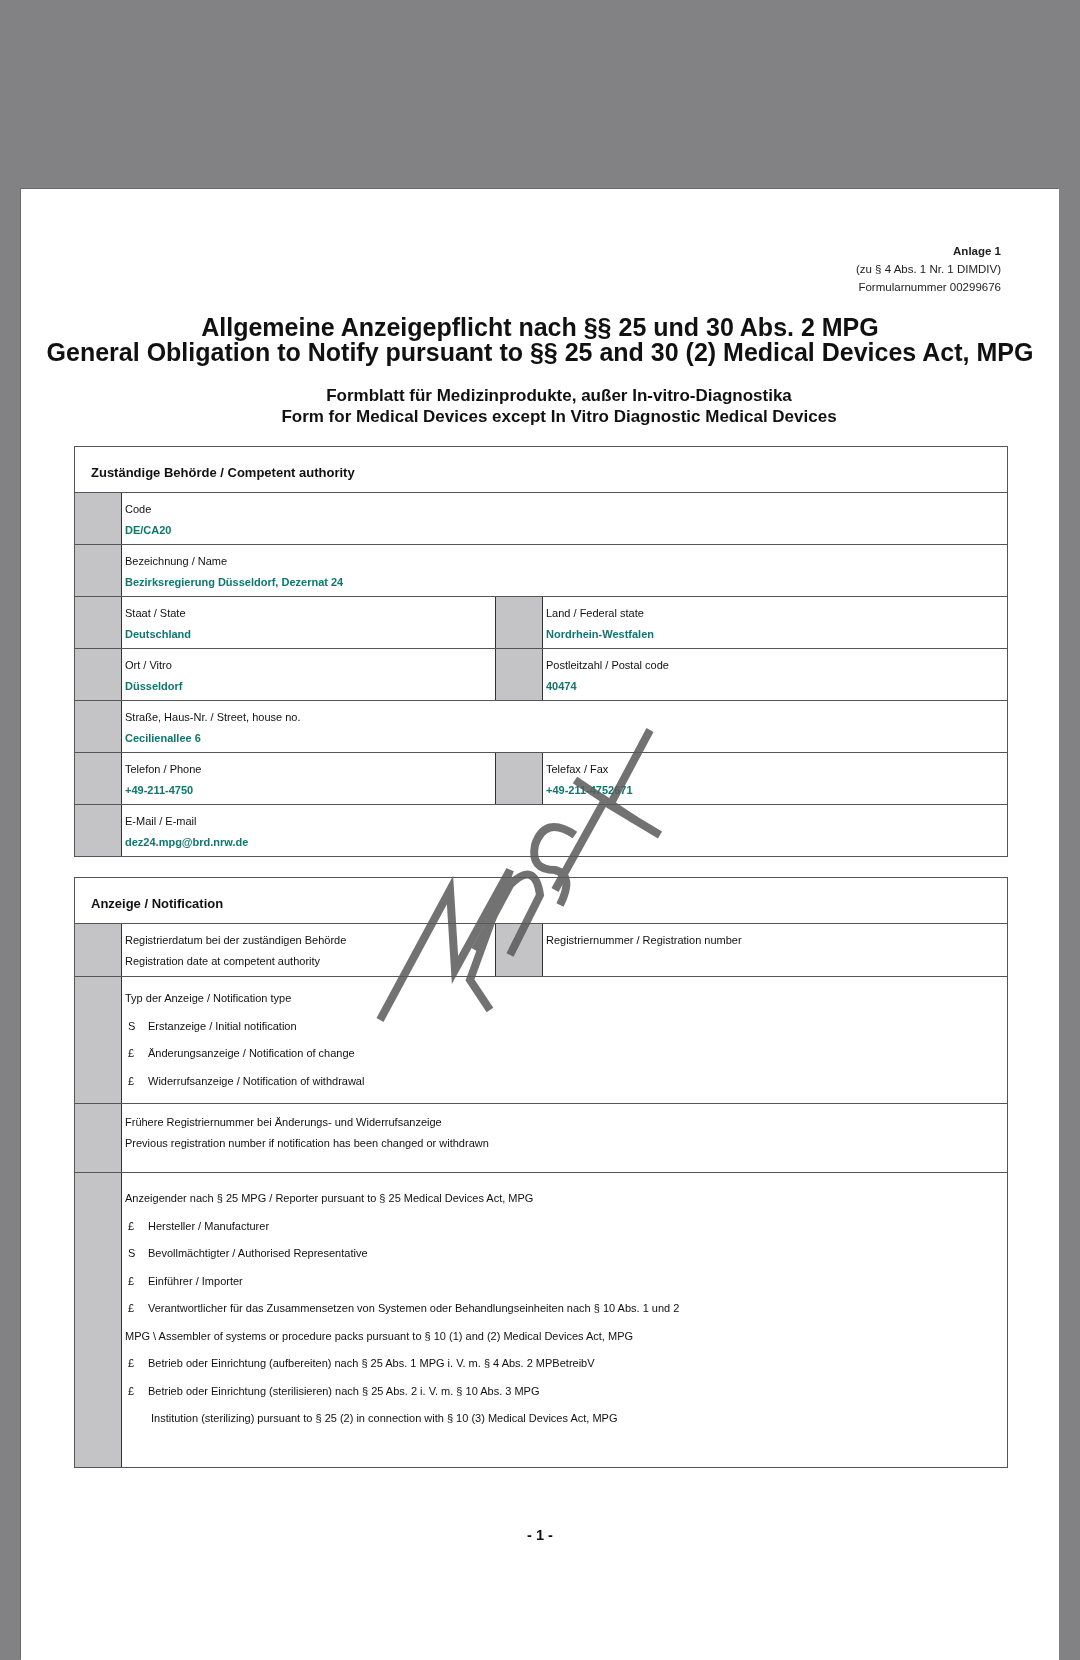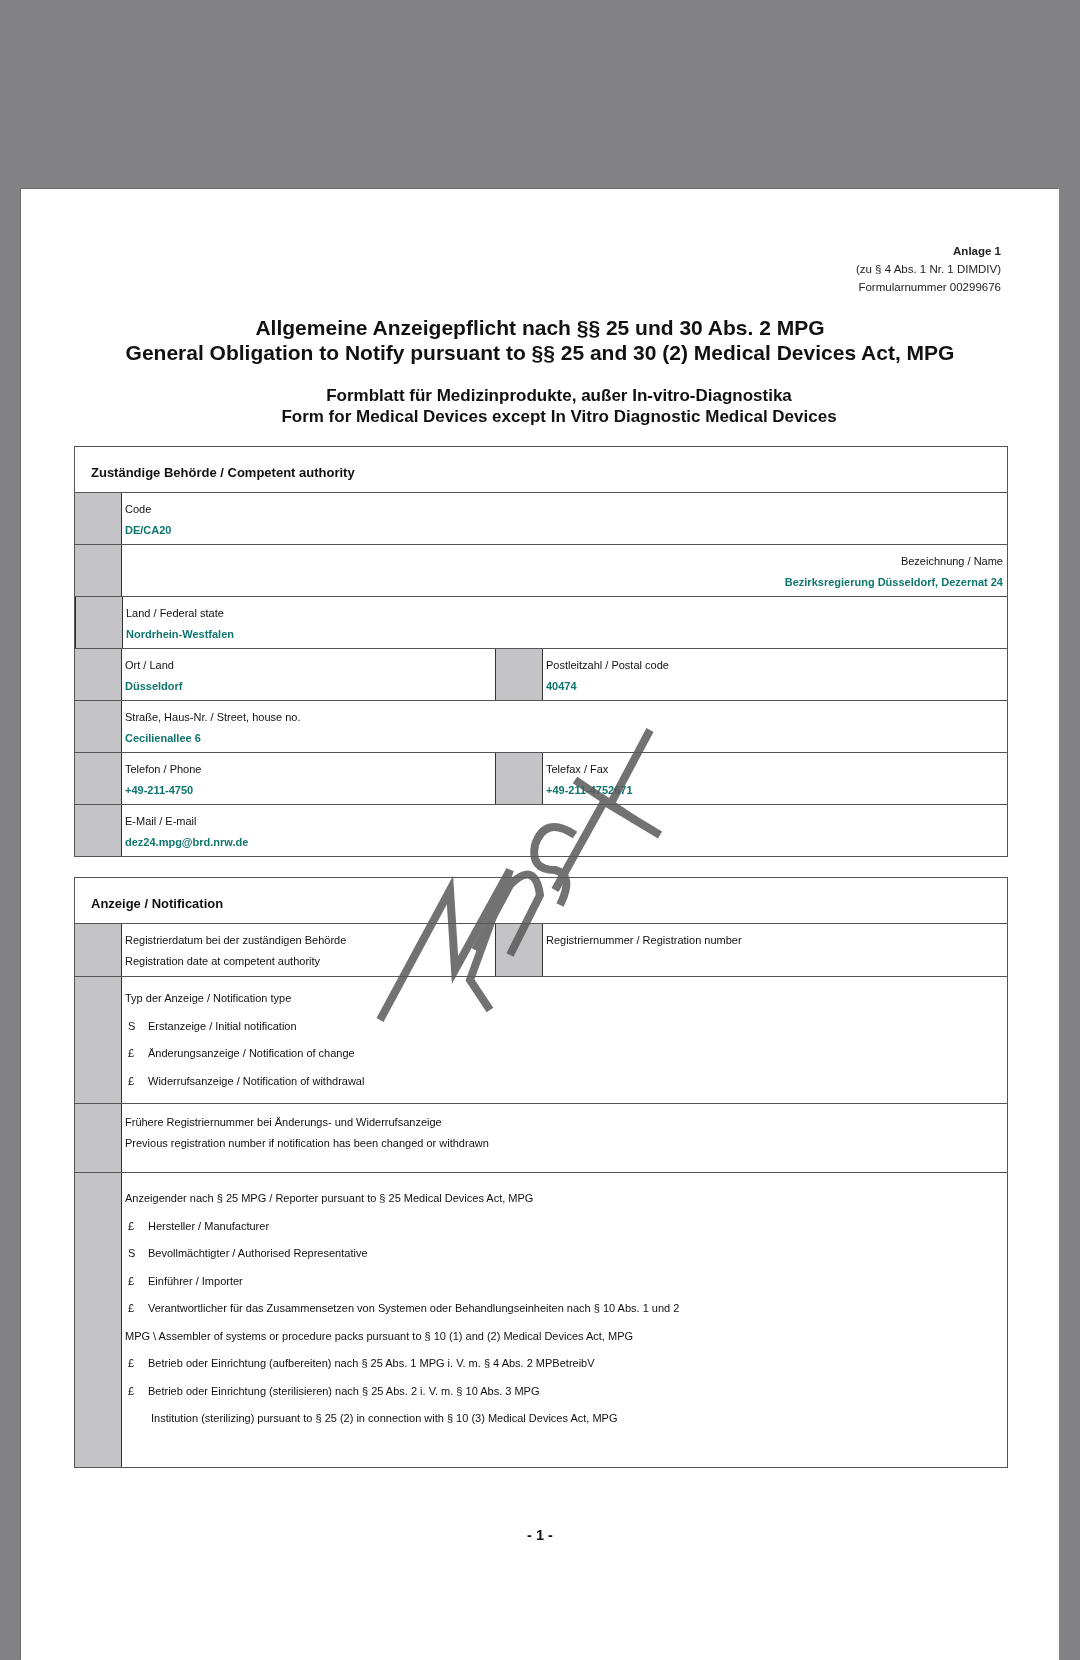--- a/index.html
+++ b/index.html
@@ -7,21 +7,21 @@
     width:1080px; height:1660px; background:#828183; position:relative; overflow:hidden;
     font-family:"Liberation Sans", sans-serif; color:#111;
   }
   .page {
     position:absolute; left:21px; top:189px; width:1038px; height:1471px;
     background:#ffffff; box-shadow: -1px -1px 0 #6a6a6c;
   }
   .annex { position:absolute; right:58px; top:53px; text-align:right; font-size:11.5px; line-height:18px; color:#222; }
   .annex .b { font-weight:bold; }
   .title { position:absolute; left:0; right:0; text-align:center; font-weight:bold; }
-  .t1 { top:126px; font-size:21px; line-height:25px; }
+  .t1 { top:126px; font-size:25px; line-height:25px; }
   .t2 { top:196px; font-size:17px; line-height:21px;margin-left:38px; }
   .section { position:absolute; left:53px; width:932px; border:1.5px solid #555; background:#fff; }
   .sec-head { height:46px; border-bottom:1.5px solid #555; font-weight:bold; font-size:13px; line-height:52px; padding-left:16px; box-sizing:border-box; }
   .row { position:relative; border-bottom:1.5px solid #555; display:flex; box-sizing:border-box; }
   .row:last-child { border-bottom:none;justify-content:flex-end; }
   .gutter { width:46px; background:#c4c3c5; border-right:1.5px solid #333; flex:none; }
   .cell { flex:1; padding:6px 4px 0 3px; font-size:11px; line-height:20.5px; box-sizing:border-box; }
   .half { display:flex; flex:1; }
   .half.left { flex:none; width:420px; }
   .half.right .gutter { border-left:1.5px solid #333; }
@@ -56,43 +56,50 @@
     <div class="sec-head">Zuständige Behörde / Competent authority</div>
 
     <div class="row" style="height:52px;">
       <div class="gutter"></div>
       <div class="cell">
         <div>Code</div>
         <div class="val">DE/CA20</div>
       </div>
     </div>
 
-    <div class="row" style="height:52px;text-align:right;">
+    <div class="row" style="height:52px;">
       <div class="gutter"></div>
       <div class="cell">
         <div>Bezeichnung / Name</div>
         <div class="val">Bezirksregierung Düsseldorf, Dezernat 24</div>
       </div>
     </div>
 
     <div class="row" style="height:52px;">
+      <div class="half left">
+        <div class="gutter"></div>
+        <div class="cell">
+          <div>Staat / State</div>
+          <div class="val">Deutschland</div>
+        </div>
+      </div>
       <div class="half right">
         <div class="gutter"></div>
         <div class="cell">
           <div>Land / Federal state</div>
           <div class="val">Nordrhein-Westfalen</div>
         </div>
       </div>
     </div>
 
     <div class="row" style="height:52px;">
       <div class="half left">
         <div class="gutter"></div>
         <div class="cell">
-          <div>Ort / Land</div>
+          <div>Ort / Vitro</div>
           <div class="val">Düsseldorf</div>
         </div>
       </div>
       <div class="half right">
         <div class="gutter"></div>
         <div class="cell">
           <div>Postleitzahl / Postal code</div>
           <div class="val">40474</div>
         </div>
       </div>

